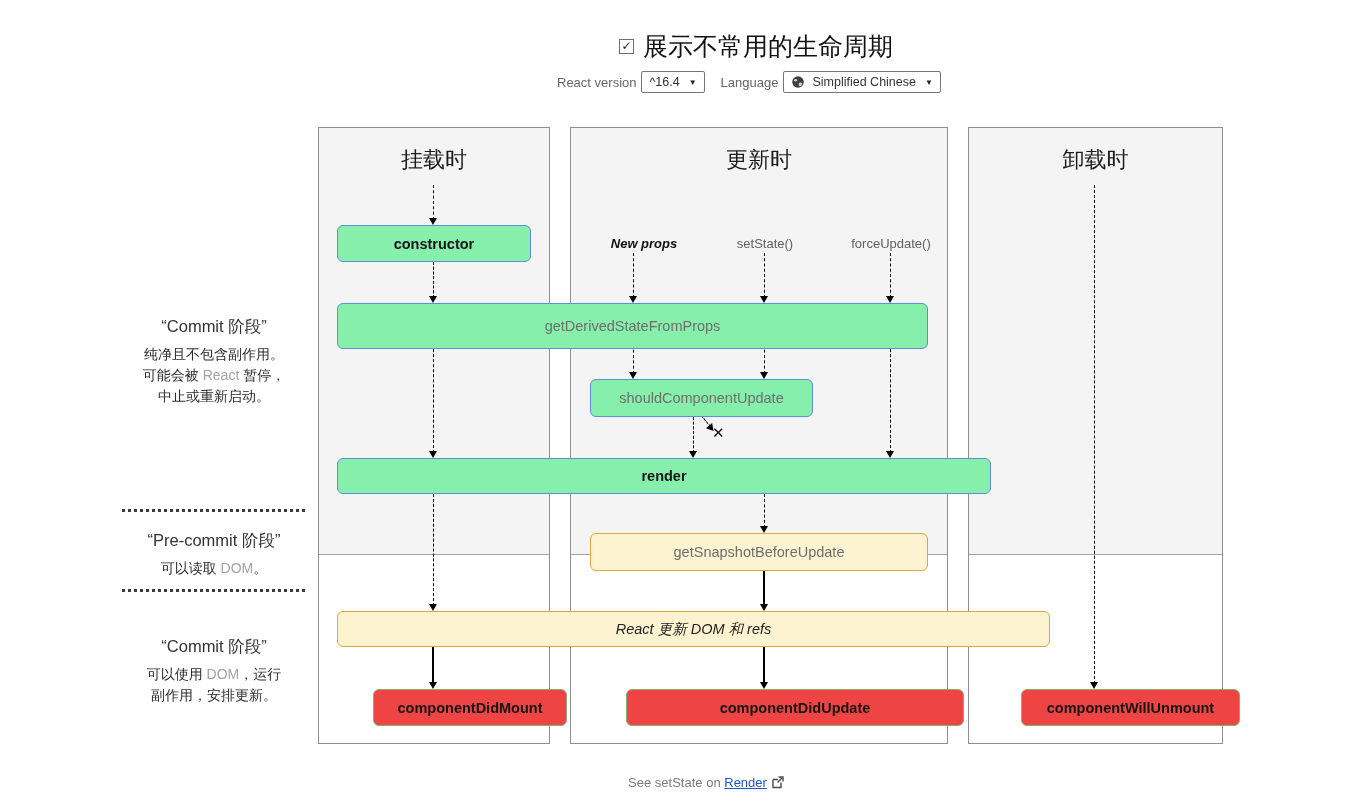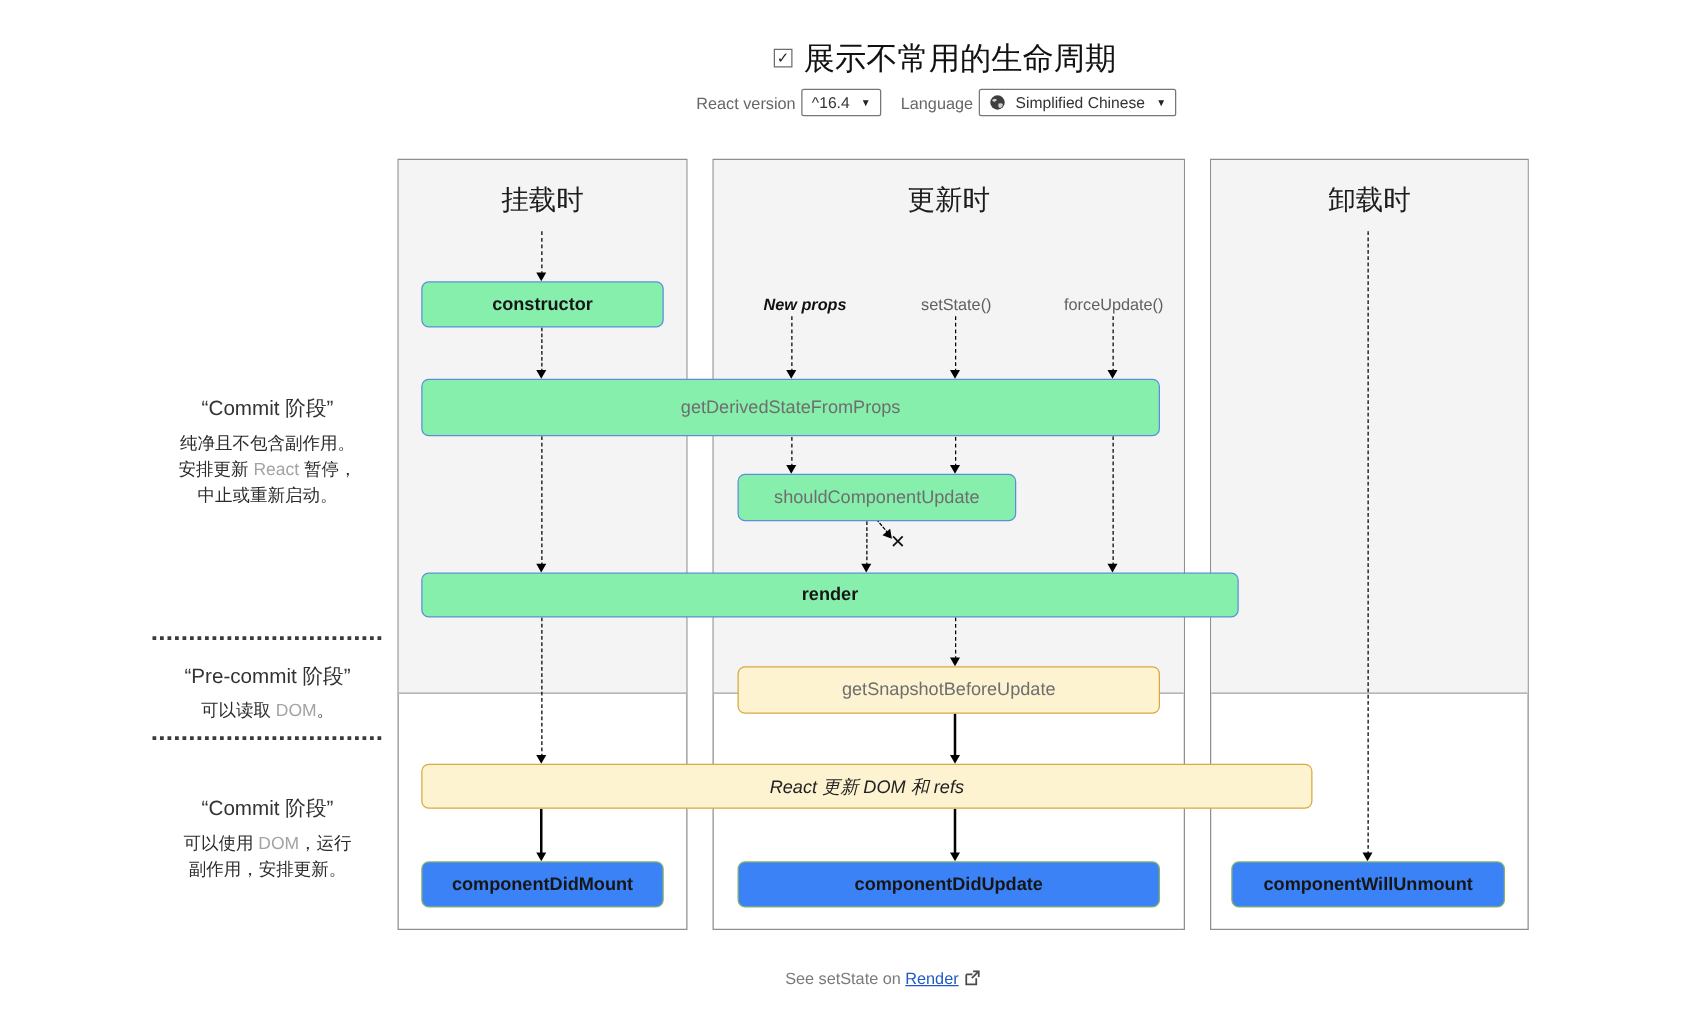--- a/index.html
+++ b/index.html
@@ -20,21 +20,21 @@
   
   .panel{position:absolute;top:127px;height:617px;border:1px solid #8f8f8f;background:#fff;box-sizing:border-box;}
   .panel .gray{position:absolute;left:0;right:0;top:0;height:426px;background:#f4f4f4;border-bottom:1px solid #a3a3a3;}
   .panel .col-title{position:absolute;left:0;right:0;top:17px;text-align:center;font-size:22px;color:#1c1c1c;}
 
   
   .box{position:absolute;display:flex;align-items:center;justify-content:center;border:1px solid;border-radius:6px;
        box-sizing:border-box;font-size:14.5px;z-index:3;cursor:pointer;}
   .box.blue{background:#86efac;border-color:#5b8fd9;}
   .box.yellow{background:#fdf3d1;border-color:#d9a93f;}
-  .box.green{background:#3b82f6;border-color:#86b36a;}
+  .box.green{background:#ef4444;border-color:#86b36a;margin-left:36px;}
   .box.common{font-weight:bold;color:#161616;}
   .box.uncommon{color:#6e6e6e;}
   .box.italic{font-style:italic;color:#222;}
 
   
   .arr{position:absolute;width:11px;z-index:2;}
   .arr::before{content:"";position:absolute;left:5px;top:0;bottom:5px;border-left:1px dashed #000;}
   .arr::after{content:"";position:absolute;left:1px;bottom:0;width:0;height:0;
               border-left:4.5px solid transparent;border-right:4.5px solid transparent;border-top:7px solid #000;}
   .arr.solid::before{border-left:2px solid #000;left:4px;}
@@ -132,21 +132,21 @@
   <div class="box blue common" style="left:337px;top:458px;width:654px;height:36px;">render</div>
   <div class="box yellow uncommon" style="left:590px;top:533px;width:338px;height:38px;">getSnapshotBeforeUpdate</div>
   <div class="box yellow italic" style="left:337px;top:611px;width:713px;height:36px;">React 更新 DOM 和 refs</div>
   <div class="box green common" style="left:337px;top:689px;width:194px;height:37px;">componentDidMount</div>
   <div class="box green common" style="left:590px;top:689px;width:338px;height:37px;">componentDidUpdate</div>
   <div class="box green common" style="left:985px;top:689px;width:219px;height:37px;">componentWillUnmount</div>
 
   <div class="phase" style="top:316px;">
     <div class="phase-title">“Commit 阶段”</div>
     <div class="phase-line">纯净且不包含副作用。</div>
-    <div class="phase-line"><span>安排更新 </span><span class="muted">React</span><span> 暂停，</span></div>
+    <div class="phase-line"><span>可能会被 </span><span class="muted">React</span><span> 暂停，</span></div>
     <div class="phase-line">中止或重新启动。</div>
   </div>
 
   <div class="dotted" style="top:509px;"></div>
 
   <div class="phase" style="top:530px;">
     <div class="phase-title">“Pre-commit 阶段”</div>
     <div class="phase-line"><span>可以读取 </span><span class="muted">DOM</span><span>。</span></div>
   </div>
 

